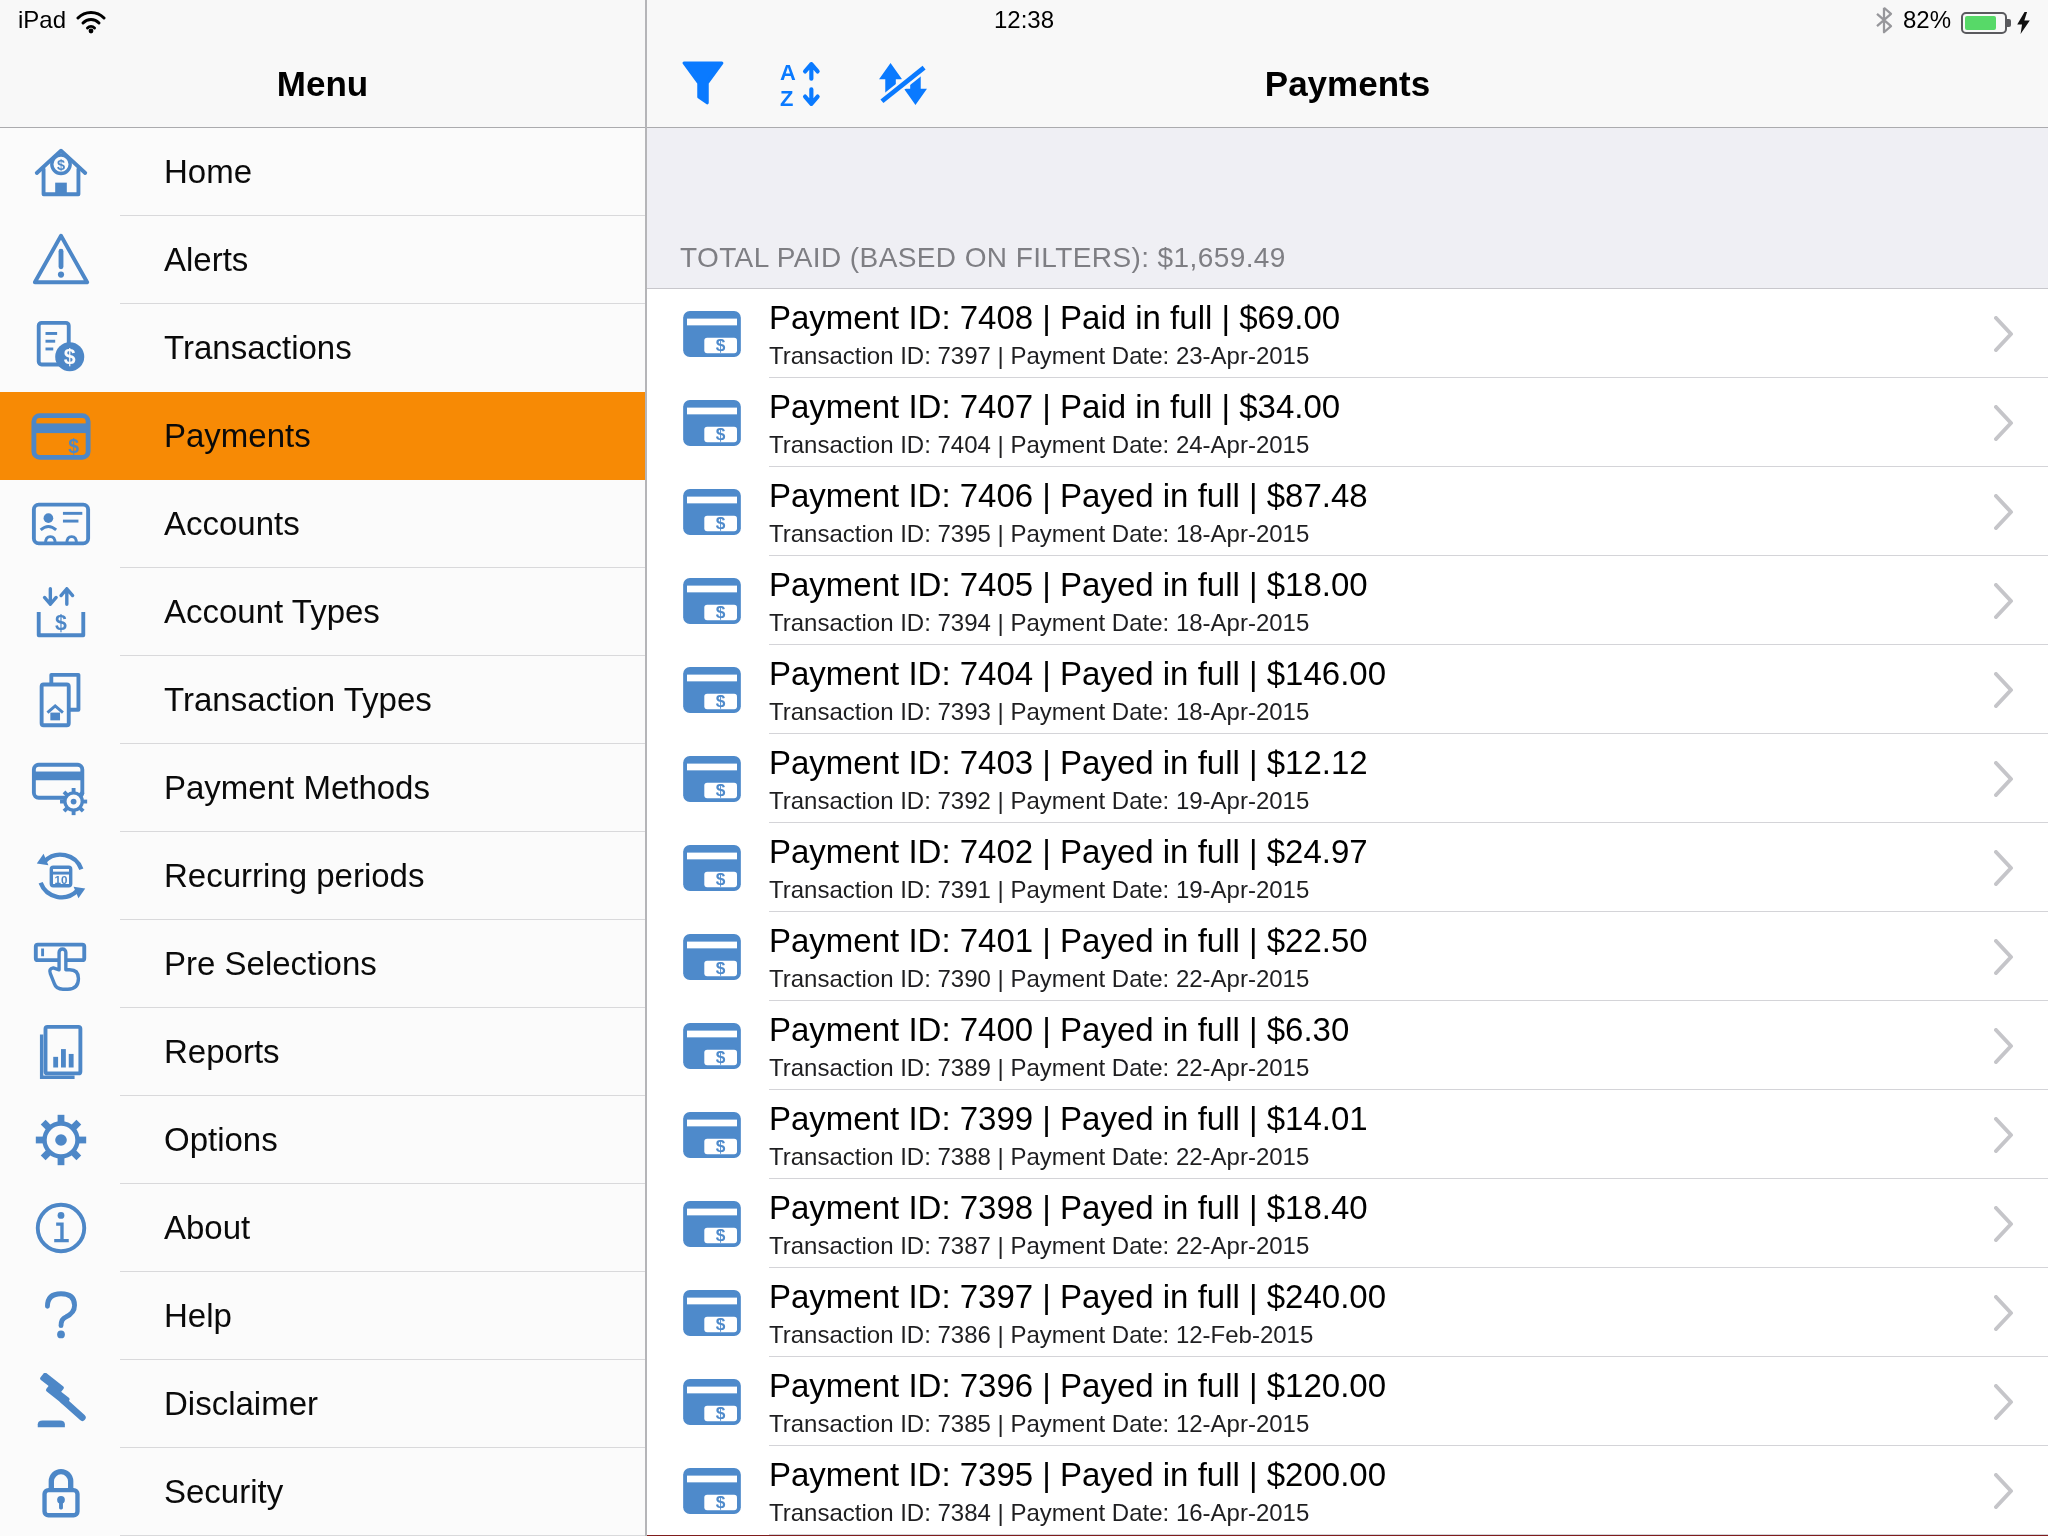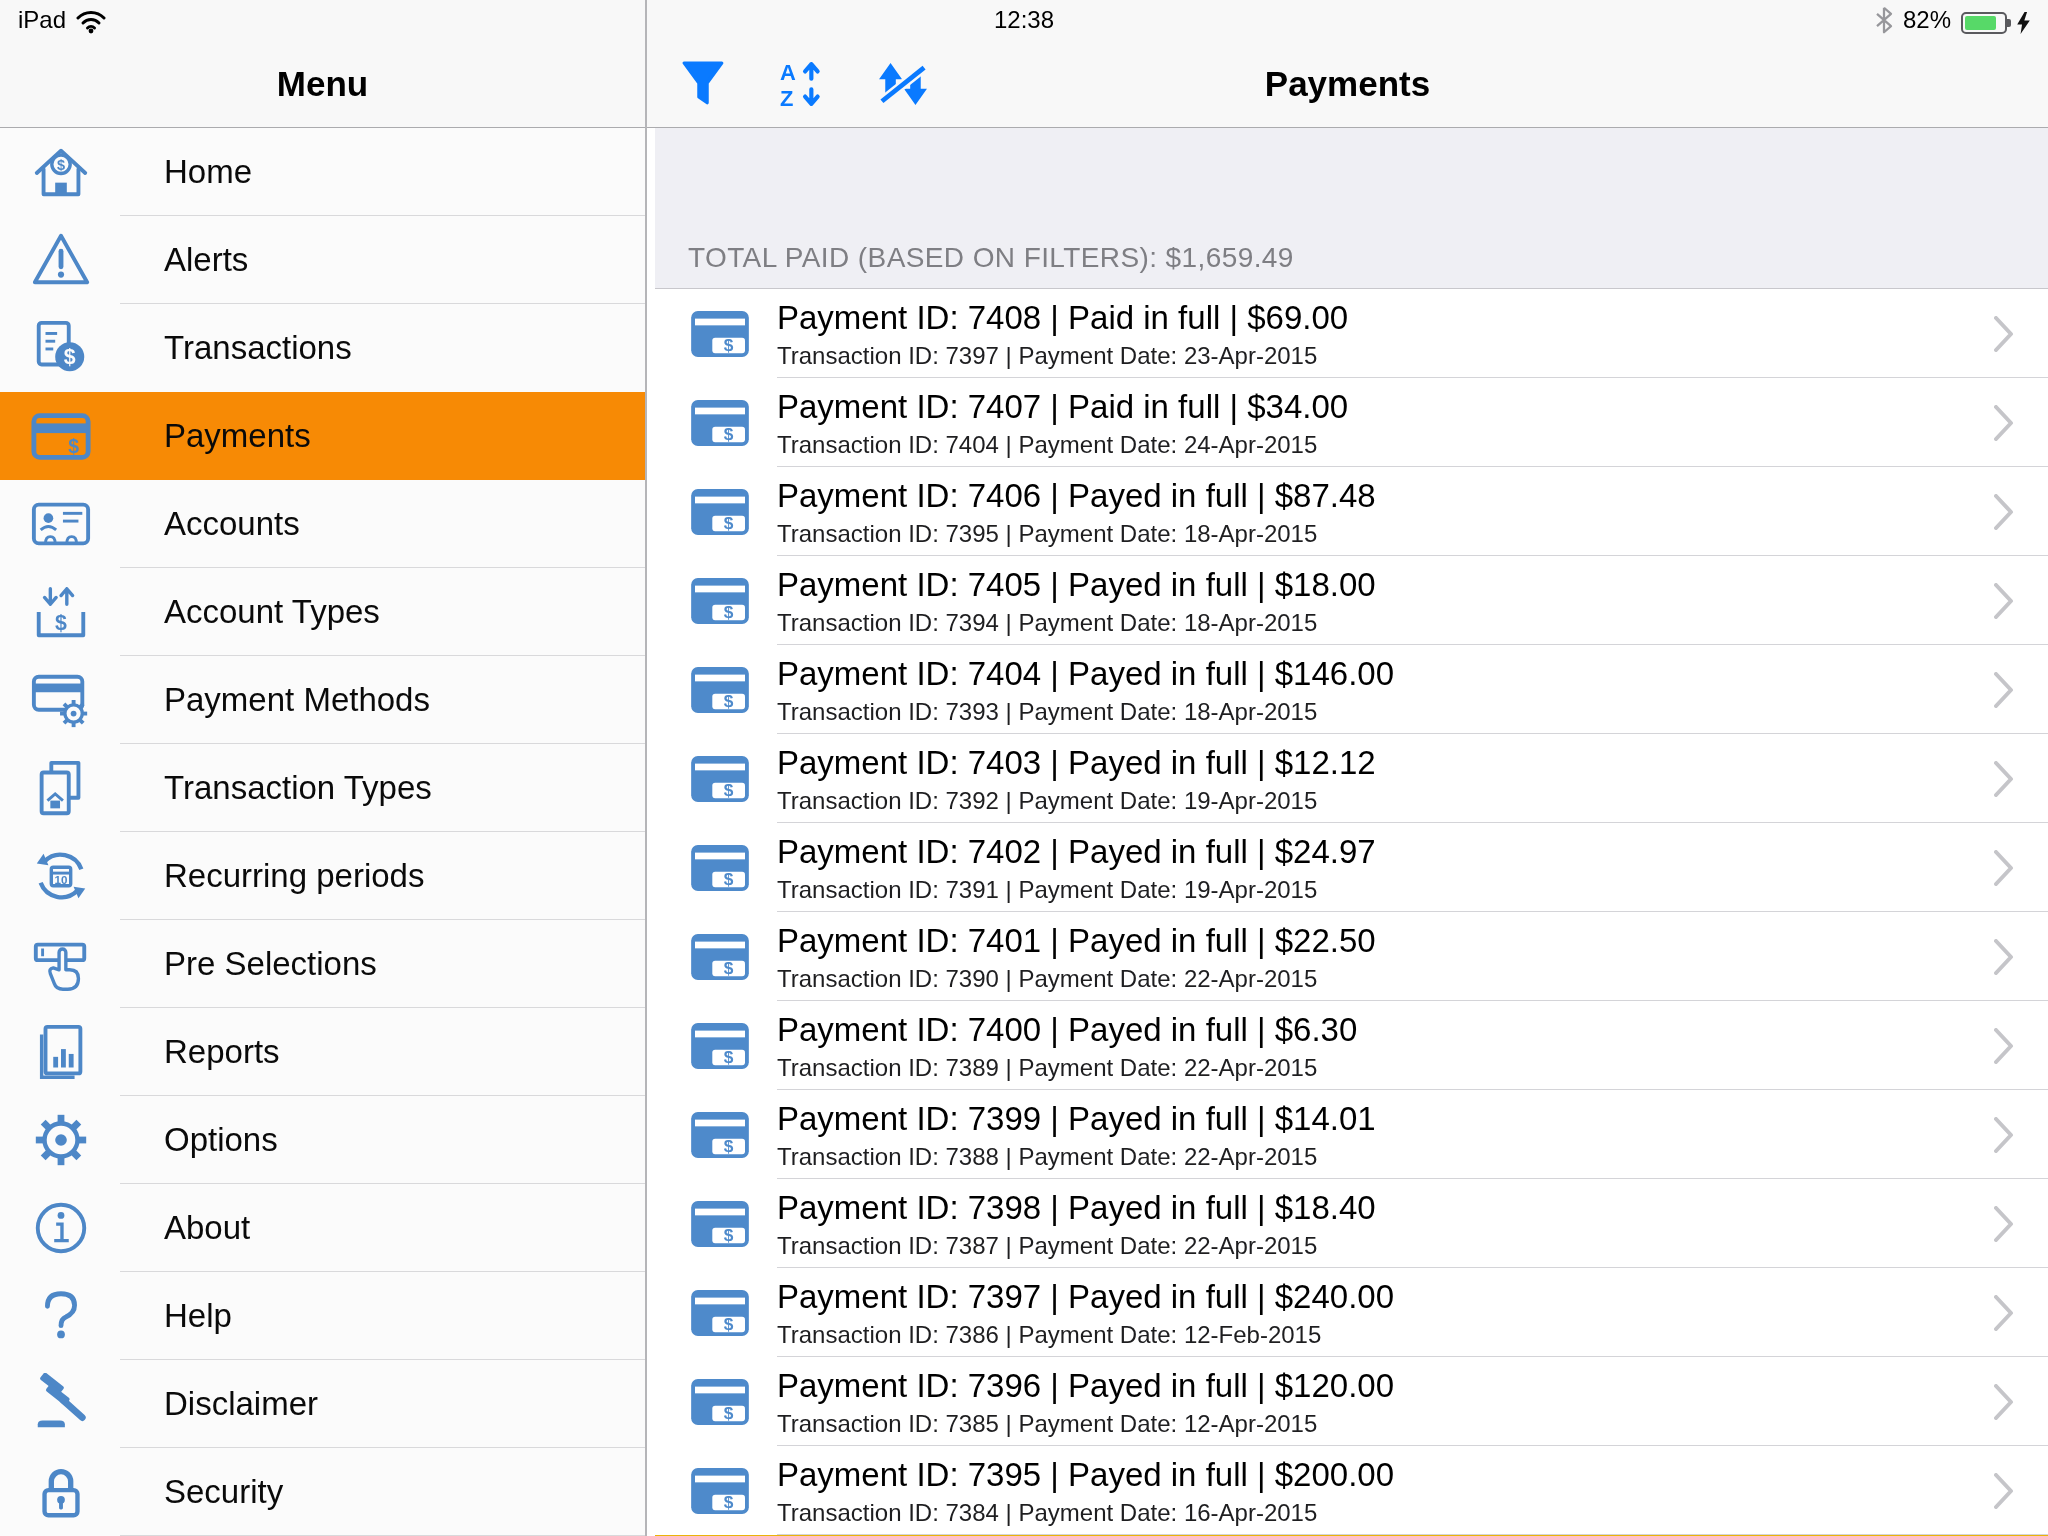--- a/index.html
+++ b/index.html
@@ -68,21 +68,21 @@
     content:"";position:absolute;left:120px;right:0;bottom:0;height:1px;background:#D9D9DB;
   }
   .menu-item.selected{background:var(--accent-orange,#F78A05);}
   .menu-item.selected::after,.menu-item.no-sep::after{display:none;}
   .mi-icon{width:62px;height:62px;flex:none;margin-right:28px;color:var(--icon-blue,#4D87C7);}
   .mi-icon svg{width:100%;height:100%;display:block;}
   .mi-label{font-size:33px;color:#0A0A0A;}
 
   
   .content{
-    position:absolute;top:128px;left:647px;right:0;bottom:0;background:#eab308;margin-left:8px;
+    position:absolute;top:128px;left:647px;right:0;bottom:0;background:#7f1d1d;
   }
   .summary{
     height:161px;background:#EFEFF4;border-bottom:1px solid #C8C7CC;
     display:flex;align-items:flex-end;box-sizing:border-box;
     padding:0 0 14px 33px;
   }
   .summary-label{font-size:28px;color:#7E7E83;letter-spacing:0.4px;}
 
   #payments-list{list-style:none;margin:0;padding:0;}
   .pay-row{
@@ -360,32 +360,32 @@
           <span class="mi-icon">
             <svg viewBox="0 0 64 64">
               <use href="#sym-account-types"></use>
             </svg>
           </span>
           <span class="mi-label">Account Types</span>
         </li>
         <li class="menu-item">
           <span class="mi-icon">
             <svg viewBox="0 0 64 64">
+              <use href="#sym-transaction-types"></use>
+            </svg>
+          </span>
+          <span class="mi-label">Transaction Types</span>
+        </li>
+        <li class="menu-item">
+          <span class="mi-icon">
+            <svg viewBox="0 0 64 64">
               <use href="#sym-card-gear"></use>
             </svg>
           </span>
           <span class="mi-label">Payment Methods</span>
-        </li>
-        <li class="menu-item">
-          <span class="mi-icon">
-            <svg viewBox="0 0 64 64">
-              <use href="#sym-transaction-types"></use>
-            </svg>
-          </span>
-          <span class="mi-label">Transaction Types</span>
         </li>
         <li class="menu-item">
           <span class="mi-icon">
             <svg viewBox="0 0 64 64">
               <use href="#sym-recurring-calendar"></use>
             </svg>
           </span>
           <span class="mi-label">Recurring periods</span>
         </li>
         <li class="menu-item">

